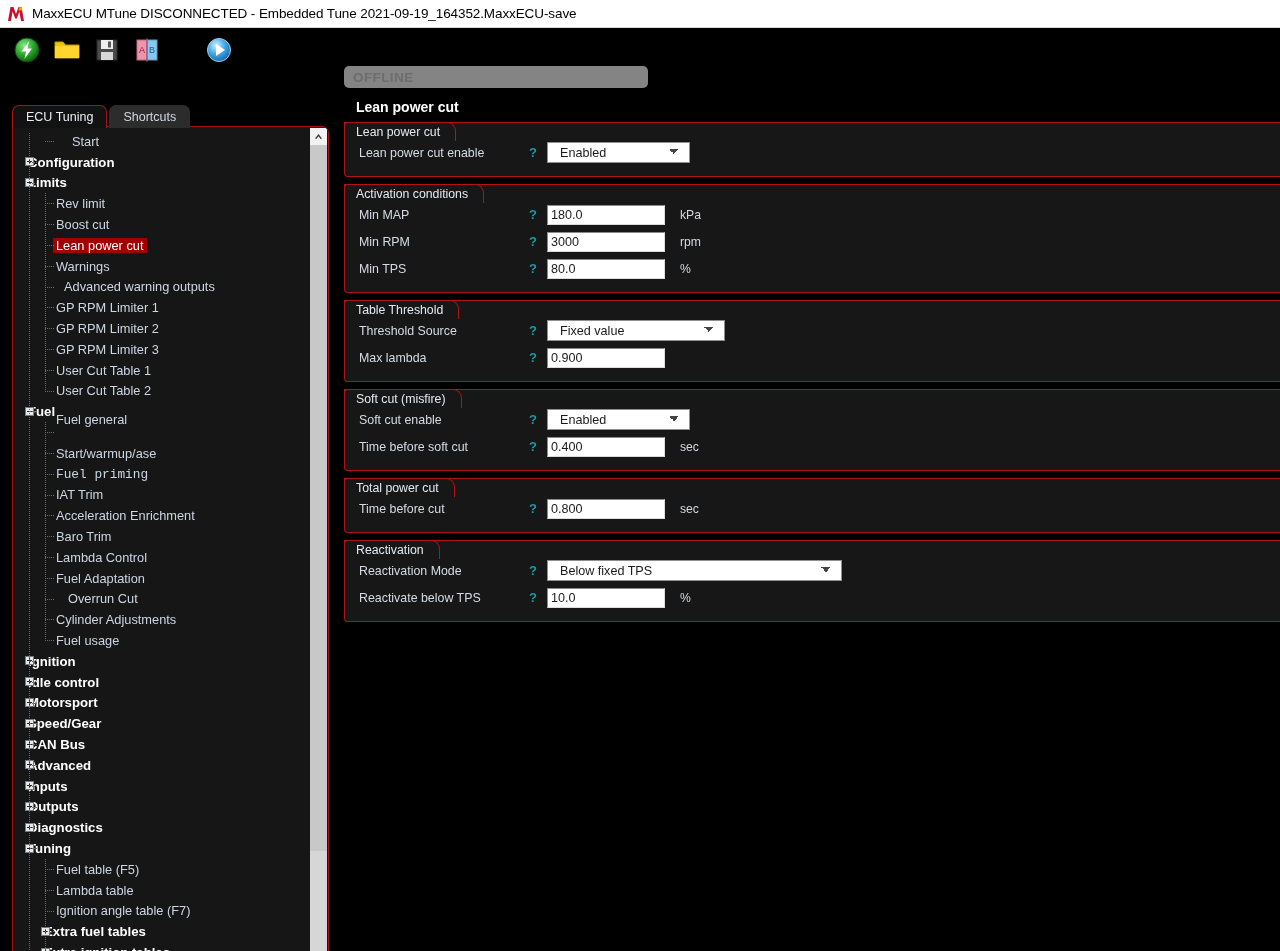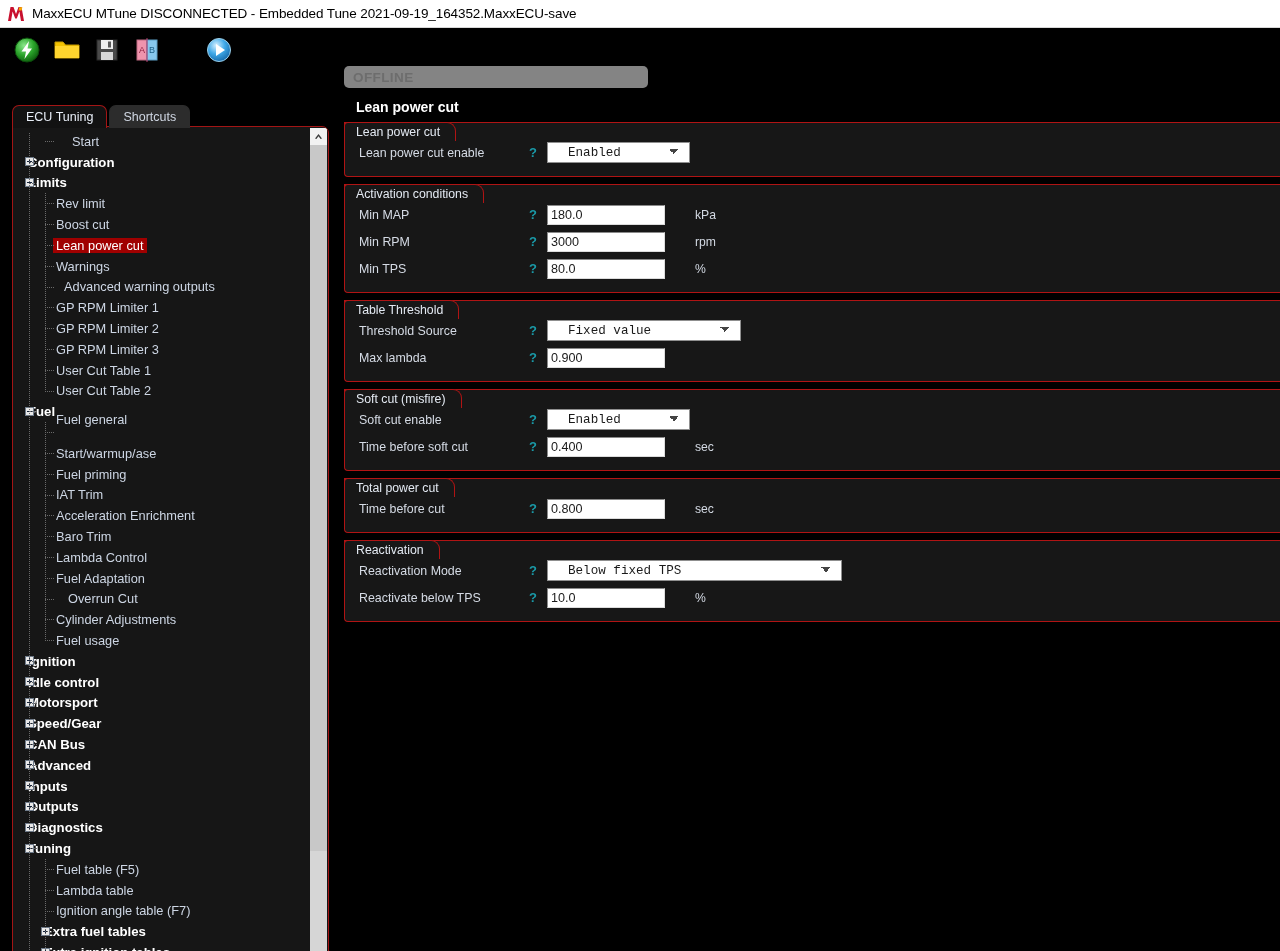--- a/index.html
+++ b/index.html
@@ -302,42 +302,42 @@
     font-size: 12.6px;
     color: #1a1a1a;
     height: 20px;
     padding: 0 3px;
     outline: none;
   }
   input.w118 { width: 118px; }
   select.dd {
     background: #ffffff;
     border: 1px solid #8f8f8f;
-    font-family: Liberation Mono, monospace;
+    font-family: Liberation Sans, sans-serif;
     font-size: 12.6px;
     color: #1a1a1a;
     height: 21px;
-    padding: 0 20px;
+    padding: 0 12px;
     outline: none;
     -webkit-appearance: none;
     appearance: none;
     background-image:
       linear-gradient(45deg, transparent 50%, #444 50%),
       linear-gradient(135deg, #444 50%, transparent 50%);
     background-position:
       calc(100% - 15px) calc(50% - 1px),
       calc(100% - 10px) calc(50% - 1px);
     background-size: 5px 5px, 5px 5px;
     background-repeat: no-repeat;
   }
   select.w143 { width: 143px; }
-  select.w166 { width: 194px; }
+  select.w166 { width: 178px; }
   select.w295 { width: 295px; }
   .unit {
-    margin-left: 30px;
+    margin-left: 15px;
     font-size: 12.2px;
     color: #d3d9e3;
   }
 </style>
 </head>
 <body>
 
 <div id="titlebar">
   <span id="logo-m">
     <svg width="20" height="20" viewBox="0 0 20 20">
@@ -459,21 +459,21 @@
         <div class="tree-item lvl0 grp" style="top: 274.4px; position: absolute; left: 0px; right: 0px;">
           <span class="exp minus"></span>
           <span class="lbl">Fuel</span>
         </div>
         <div class="tree-item lvl1" style="top: 282px; position: absolute; left: 0px; right: 0px; align-items: center;">
           <span class="lbl">Fuel general</span>
         </div>
         <div class="tree-item lvl1" style="top: 316px; position: absolute; left: 0px; right: 0px;">
           <span class="lbl">Start/warmup/ase</span>
         </div>
-        <div class="tree-item lvl1" style="top: 336.8px; position: absolute; left: 0px; right: 0px;">
+        <div class="tree-item lvl1" style="top: 336.8px; position: absolute; left: 0px; right: 0px; font-family: Liberation Mono, monospace;">
           <span class="lbl">Fuel priming</span>
         </div>
         <div class="tree-item lvl1" style="top: 357.6px; position: absolute; left: 0px; right: 0px; text-align: center;">
           <span class="lbl">IAT Trim</span>
         </div>
         <div class="tree-item lvl1" style="top: 378.4px; position: absolute; left: 0px; right: 0px;">
           <span class="lbl">Acceleration Enrichment</span>
         </div>
         <div class="tree-item lvl1" style="top: 399.2px; position: absolute; left: 0px; right: 0px;">
           <span class="lbl">Baro Trim</span>

